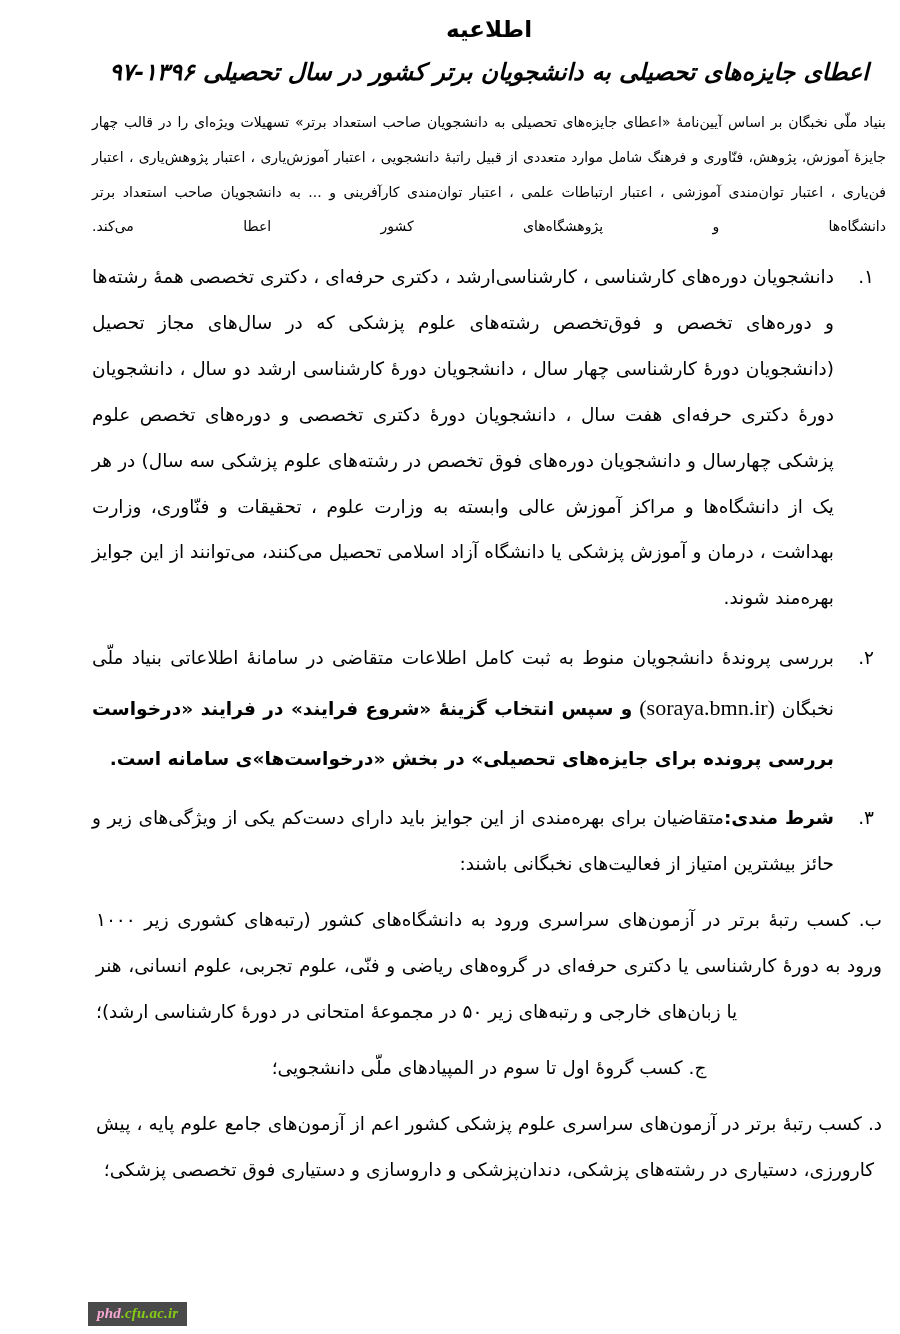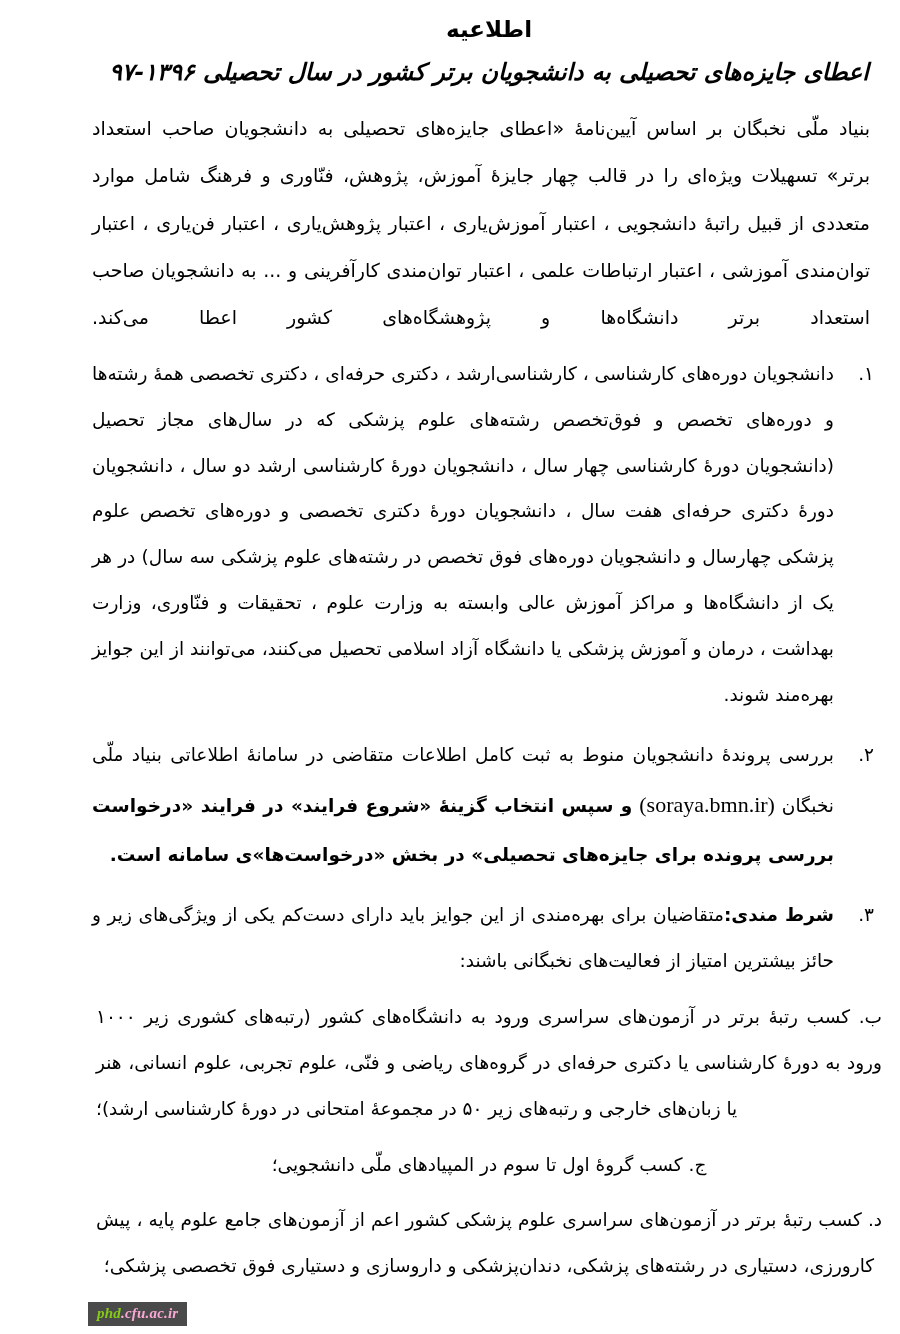--- a/index.html
+++ b/index.html
@@ -38,25 +38,25 @@
     text-align: center;
     font-size: 23.5px;
     font-weight: bold;
     line-height: 1.3;
     margin: 13px 0 0 0;
     font-style: italic;
   }
 
   
   .para {
-    font-size: 19px;
+    font-size: 14px;
     line-height: 2.48;
     text-align: justify;
     text-align-last: right;
-    margin: 12px 16px 0 0;
+    margin: 12px 0 0 0;
     padding: 0;
     word-spacing: 0.5px;
   }
   .para.justify-both { text-align: justify; text-align-last: justify; }
 
   
   .intro { margin-top: 18px; }
 
   .lead-line {
     font-size: 18.5px;
@@ -179,16 +179,16 @@
     </li>
 
     <li class="letter-item">
       <span>د.</span>
       <span>کسب رتبهٔ برتر در آزمون‌های سراسری علوم پزشکی کشور اعم از آزمون‌های جامع علوم پایه ، پیش کارورزی، دستیاری در رشته‌های پزشکی، دندان‌پزشکی و داروسازی و دستیاری فوق تخصصی پزشکی؛</span>
     </li>
 
   </ul>
 
   <div class="watermark" style="background: rgb(74, 74, 74);">
-    <span class="wm-a" style="color: #84cc16;">phd</span><span class="wm-b" style="color: #f9a8d4;">.cfu.ac.ir</span>
+    <span class="wm-a" style="color: #f9a8d4;">phd</span><span class="wm-b" style="color: #84cc16;">.cfu.ac.ir</span>
   </div>
 
 </div>
 
 </body></html>

